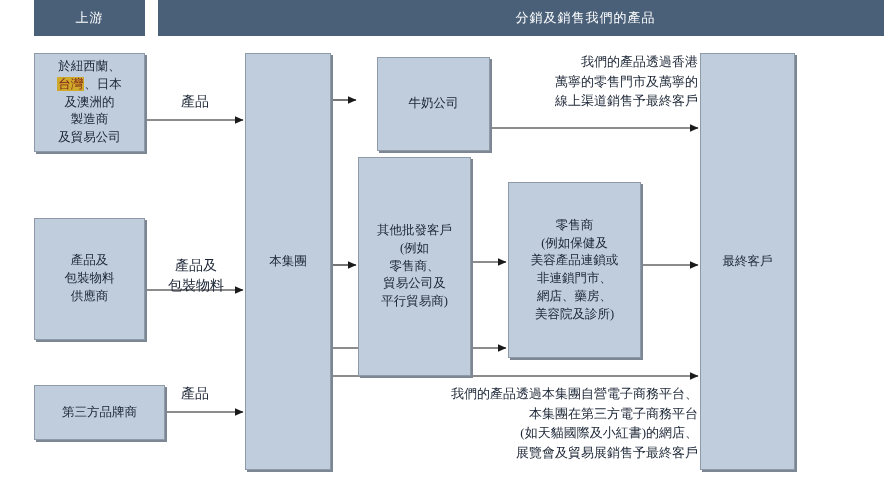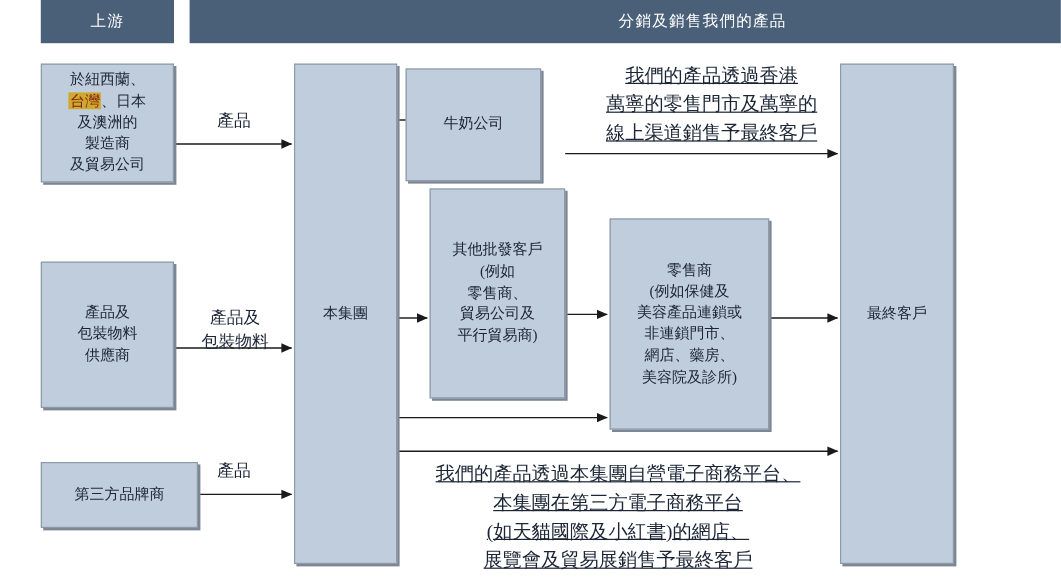--- a/index.html
+++ b/index.html
@@ -33,25 +33,24 @@
     color:#1b2535;
     box-sizing:border-box;
     padding:2px;
   }
   .box .inner{width:100%;}
 
   .hl{background:#cfa92a;color:#7f1d1d;padding:0 1px;}
 
   .note{
     position:absolute;
-    text-align:center;
-    font-size:16px;
+    text-align:right;
+    font-size:13px;
     line-height:1.5;
     color:#1b2535;
-    text-decoration:underline;
   }
 
   .lbl{
     position:absolute;
     text-align:center;
     font-size:14px;
     line-height:1.42;
     color:#1b2535;
     white-space:nowrap;
   }
@@ -124,27 +123,27 @@
       <div>第三方品牌商</div>
     </div>
   </div>
 
   <div class="box" style="left:245px;top:53px;width:86px;height:417px;">
     <div class="inner">
       <div>本集團</div>
     </div>
   </div>
 
-  <div class="box" style="left:338px;top:57px;width:113px;height:94px;">
+  <div class="box" style="left:377px;top:57px;width:113px;height:94px;">
     <div class="inner">
       <div>牛奶公司</div>
     </div>
   </div>
 
-  <div class="box" style="left:358px;top:157px;width:113px;height:175px;">
+  <div class="box" style="left:358px;top:157px;width:113px;height:219px;">
     <div class="inner">
       <div>其他批發客戶</div>
       <div>(例如</div>
       <div>零售商、</div>
       <div>貿易公司及</div>
       <div>平行貿易商)</div>
     </div>
   </div>
 
   <div class="box" style="left:508px;top:182px;width:133px;height:176px;">

